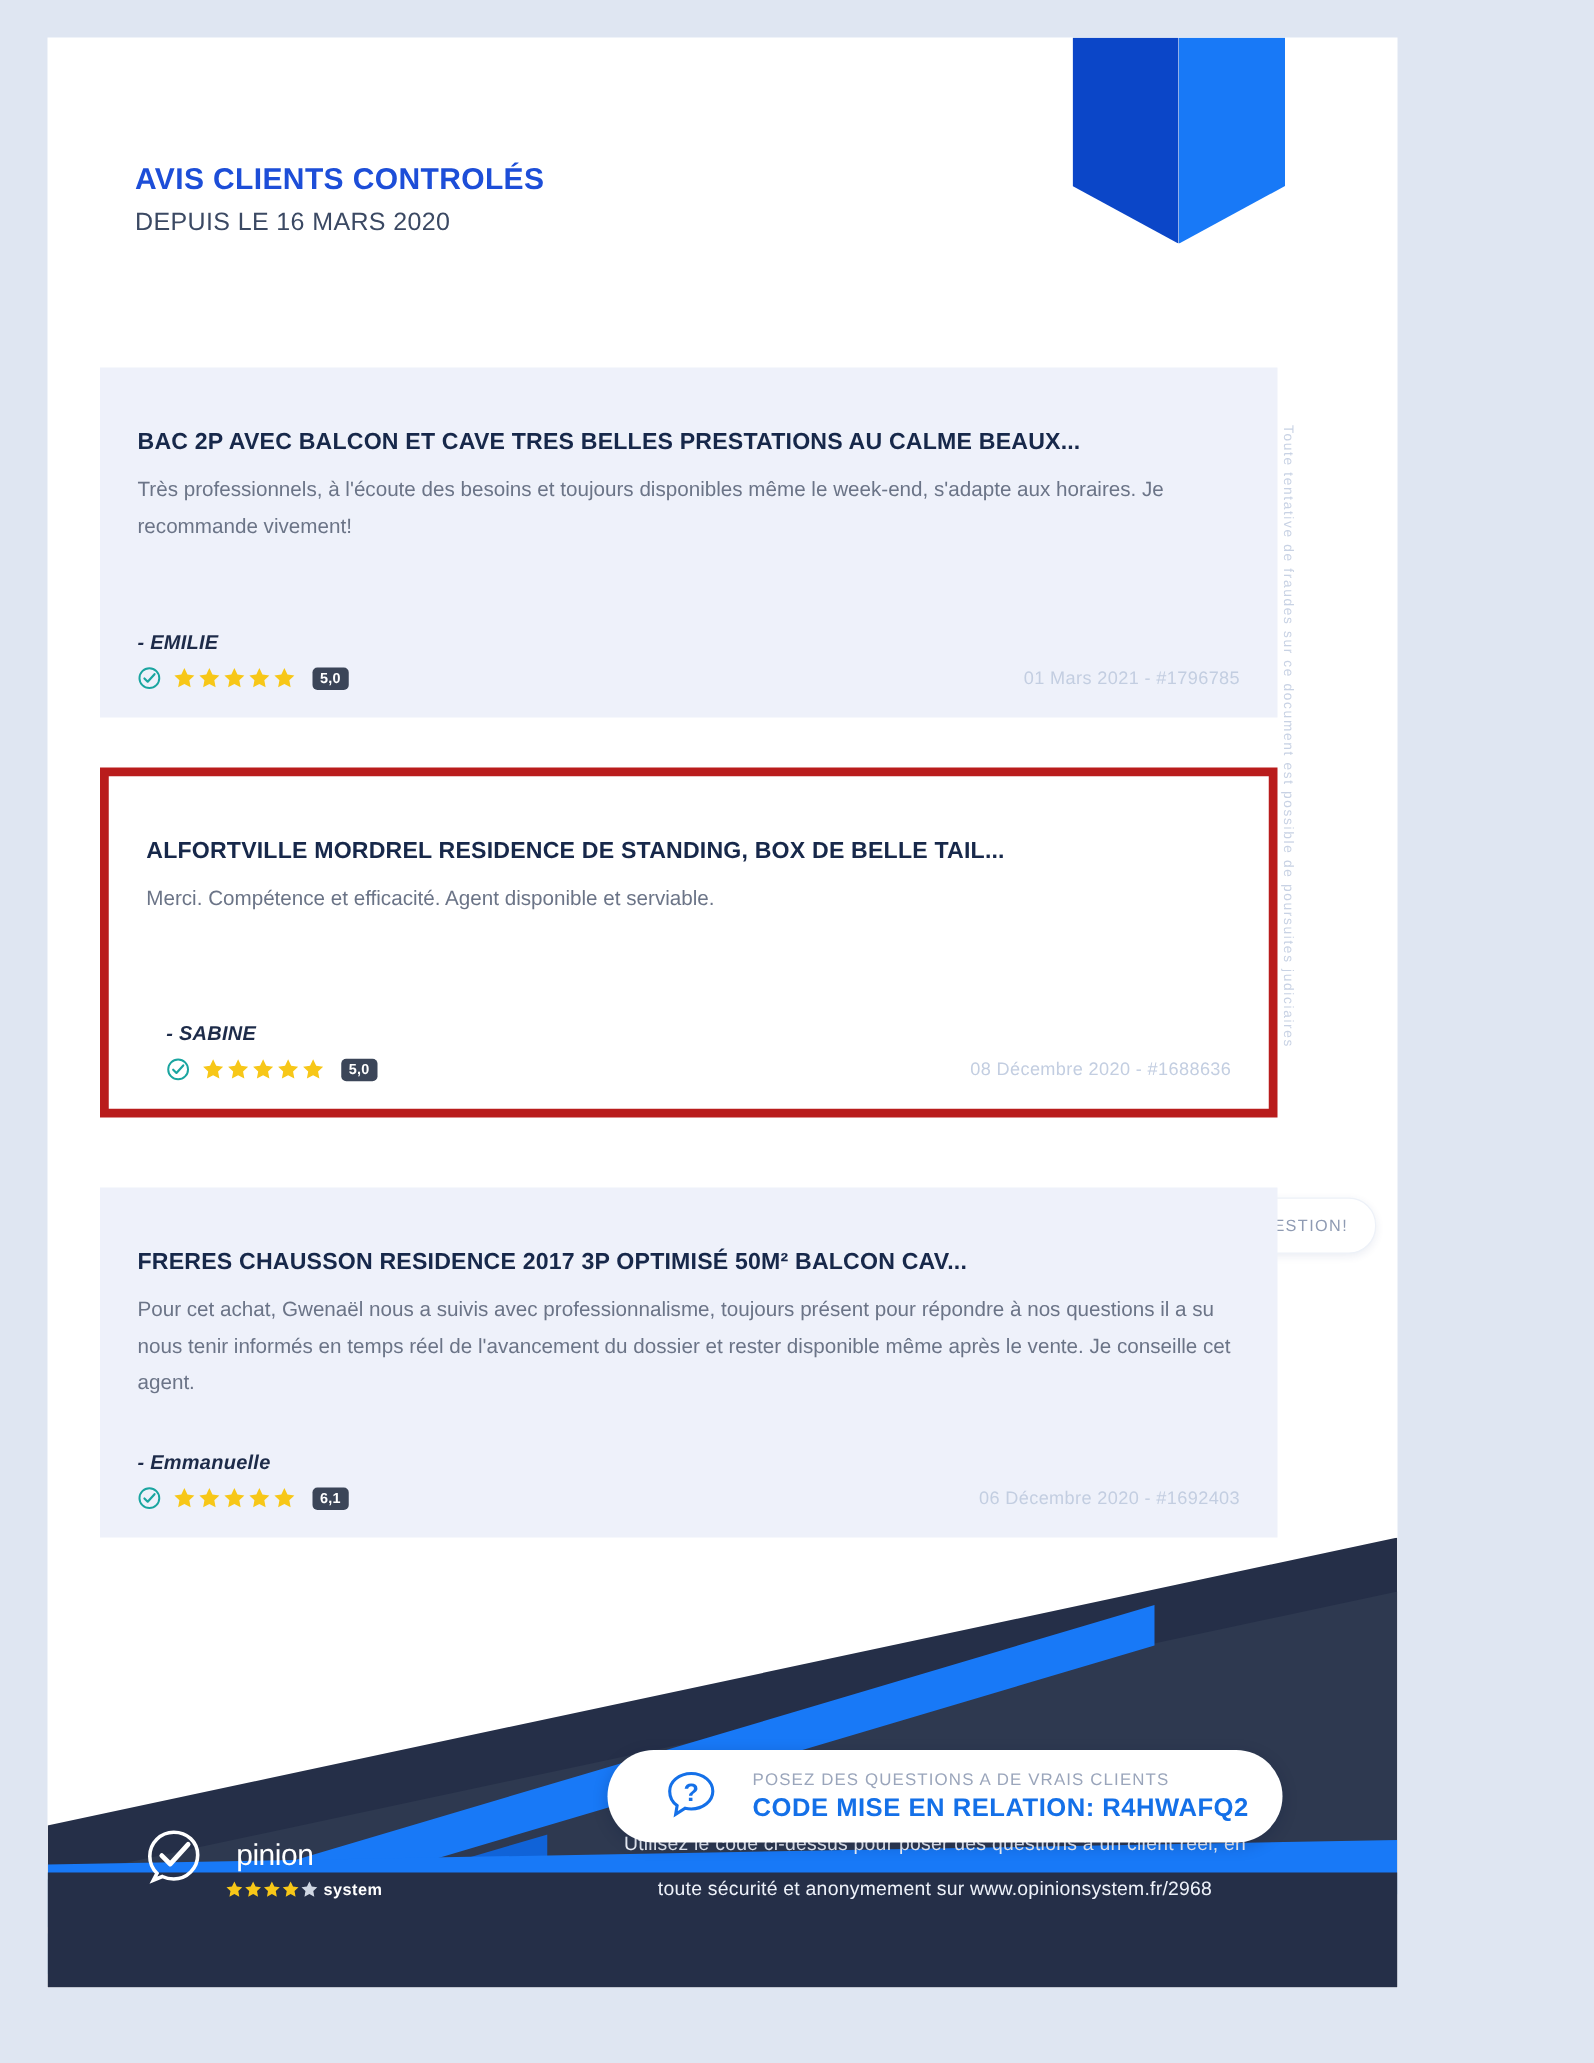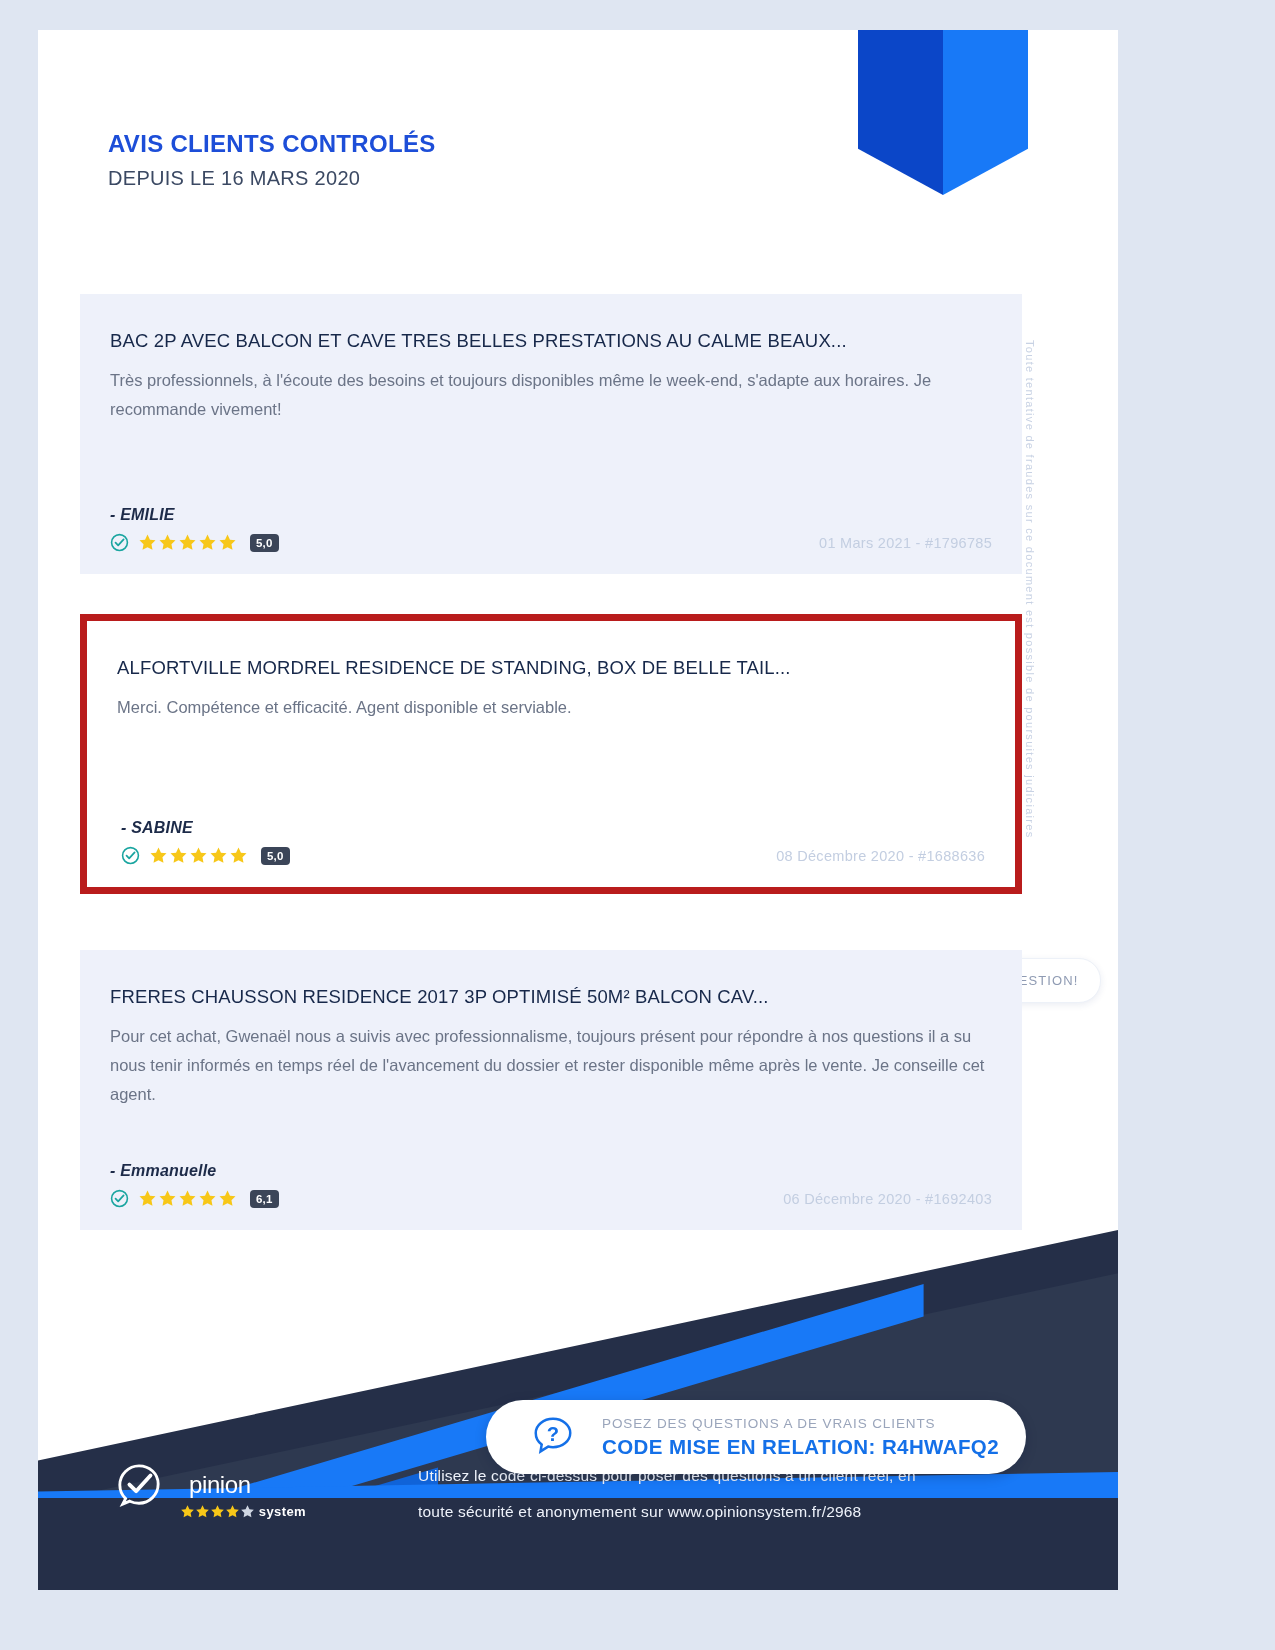--- a/index.html
+++ b/index.html
@@ -53,23 +53,23 @@
 
   
   .card {
     position: absolute; left: 42px; width: 942px;
     padding: 36px 30px 22px 30px;
   }
   .card.tinted { background: #eef1fa; }
   .card.plain  { background: #ffffff; border: 7px solid #b91c1c; }
 
   .card h2 {
-    font-size: 18.5px; font-weight: 400; letter-spacing: .15px;
+    font-size: 18.5px; font-weight: 700; letter-spacing: .15px;
     color: #17284a;
-    white-space: nowrap; overflow: hidden;
+    white-space: nowrap; overflow: hidden; margin-top: 12px;
   }
   .card .body {
     margin-top: 14px;
     font-size: 16.5px; line-height: 29px; font-weight: 400;
     color: #6b7487;
   }
   .card .author {
     font-size: 16px; font-style: italic; font-weight: 700;
     color: #1d2b49;
     letter-spacing: .2px;
@@ -134,21 +134,21 @@
   .logo .lmark { width: 46px; height: 46px; display: block; margin-right: -5px; }
   .logo .lword { font-size: 24px; font-weight: 400; color: #ffffff; letter-spacing: -.4px; padding-left: 32px; }
   .logo .lrow2 { display: flex; align-items: center; justify-content: flex-end; margin-top: -4px; }
   .logo .lstars { display: flex; gap: 0px; margin-right: 4px; }
   .logo .lstar { width: 15px; height: 15px; display: block; }
   .logo .lsys { font-size: 13px; font-weight: 700; color: #ffffff; letter-spacing: .4px; }
 
   
   .fnote {
     position: absolute; left: 380px; top: 1428px; width: 660px;
-    color: #eef2fa;
+    text-align: center; color: #eef2fa;
     font-size: 15.5px; line-height: 36px; letter-spacing: .2px;
   }
 </style>
 </head>
 <body>
 
 <div id="page">
   <div class="sheet">
 
     <div class="ribbon">
@@ -192,21 +192,21 @@
             <span class="score">5,0</span>
           </div>
           <div class="meta">01 Mars 2021 - #1796785</div>
         </div>
       </div>
     </div>
 
     <div class="card plain" style="top:584px;height:280px;">
       <h2>ALFORTVILLE MORDREL RESIDENCE DE STANDING, BOX DE BELLE TAIL...</h2>
       <div class="body">Merci. Compétence et efficacité. Agent disponible et serviable.</div>
-      <div style="position:absolute;left:34px;right:30px;bottom:22px;">
+      <div style="position:absolute;left:46px;right:30px;bottom:22px;">
         <div class="author">- SABINE</div>
         <div class="footrow">
           <div class="ratingwrap">
             <svg class="check-ic" viewBox="0 0 24 24">
               <circle cx="12" cy="12" r="10" fill="none" stroke="#1aa5a0" stroke-width="2"></circle>
               <path d="M7 12.3l3.3 3.3L17.2 8" fill="none" stroke="#1aa5a0" stroke-width="2.2" stroke-linecap="round" stroke-linejoin="round"></path>
             </svg>
             <span class="stars">
               <svg class="star" viewBox="0 0 24 24">
                   <path d="M12 1.8l3.1 6.6 7 .9-5.1 4.9 1.3 7.1L12 17.9 5.7 21.3 7 14.2 1.9 9.3l7-.9z" fill="#f7c718"></path>

